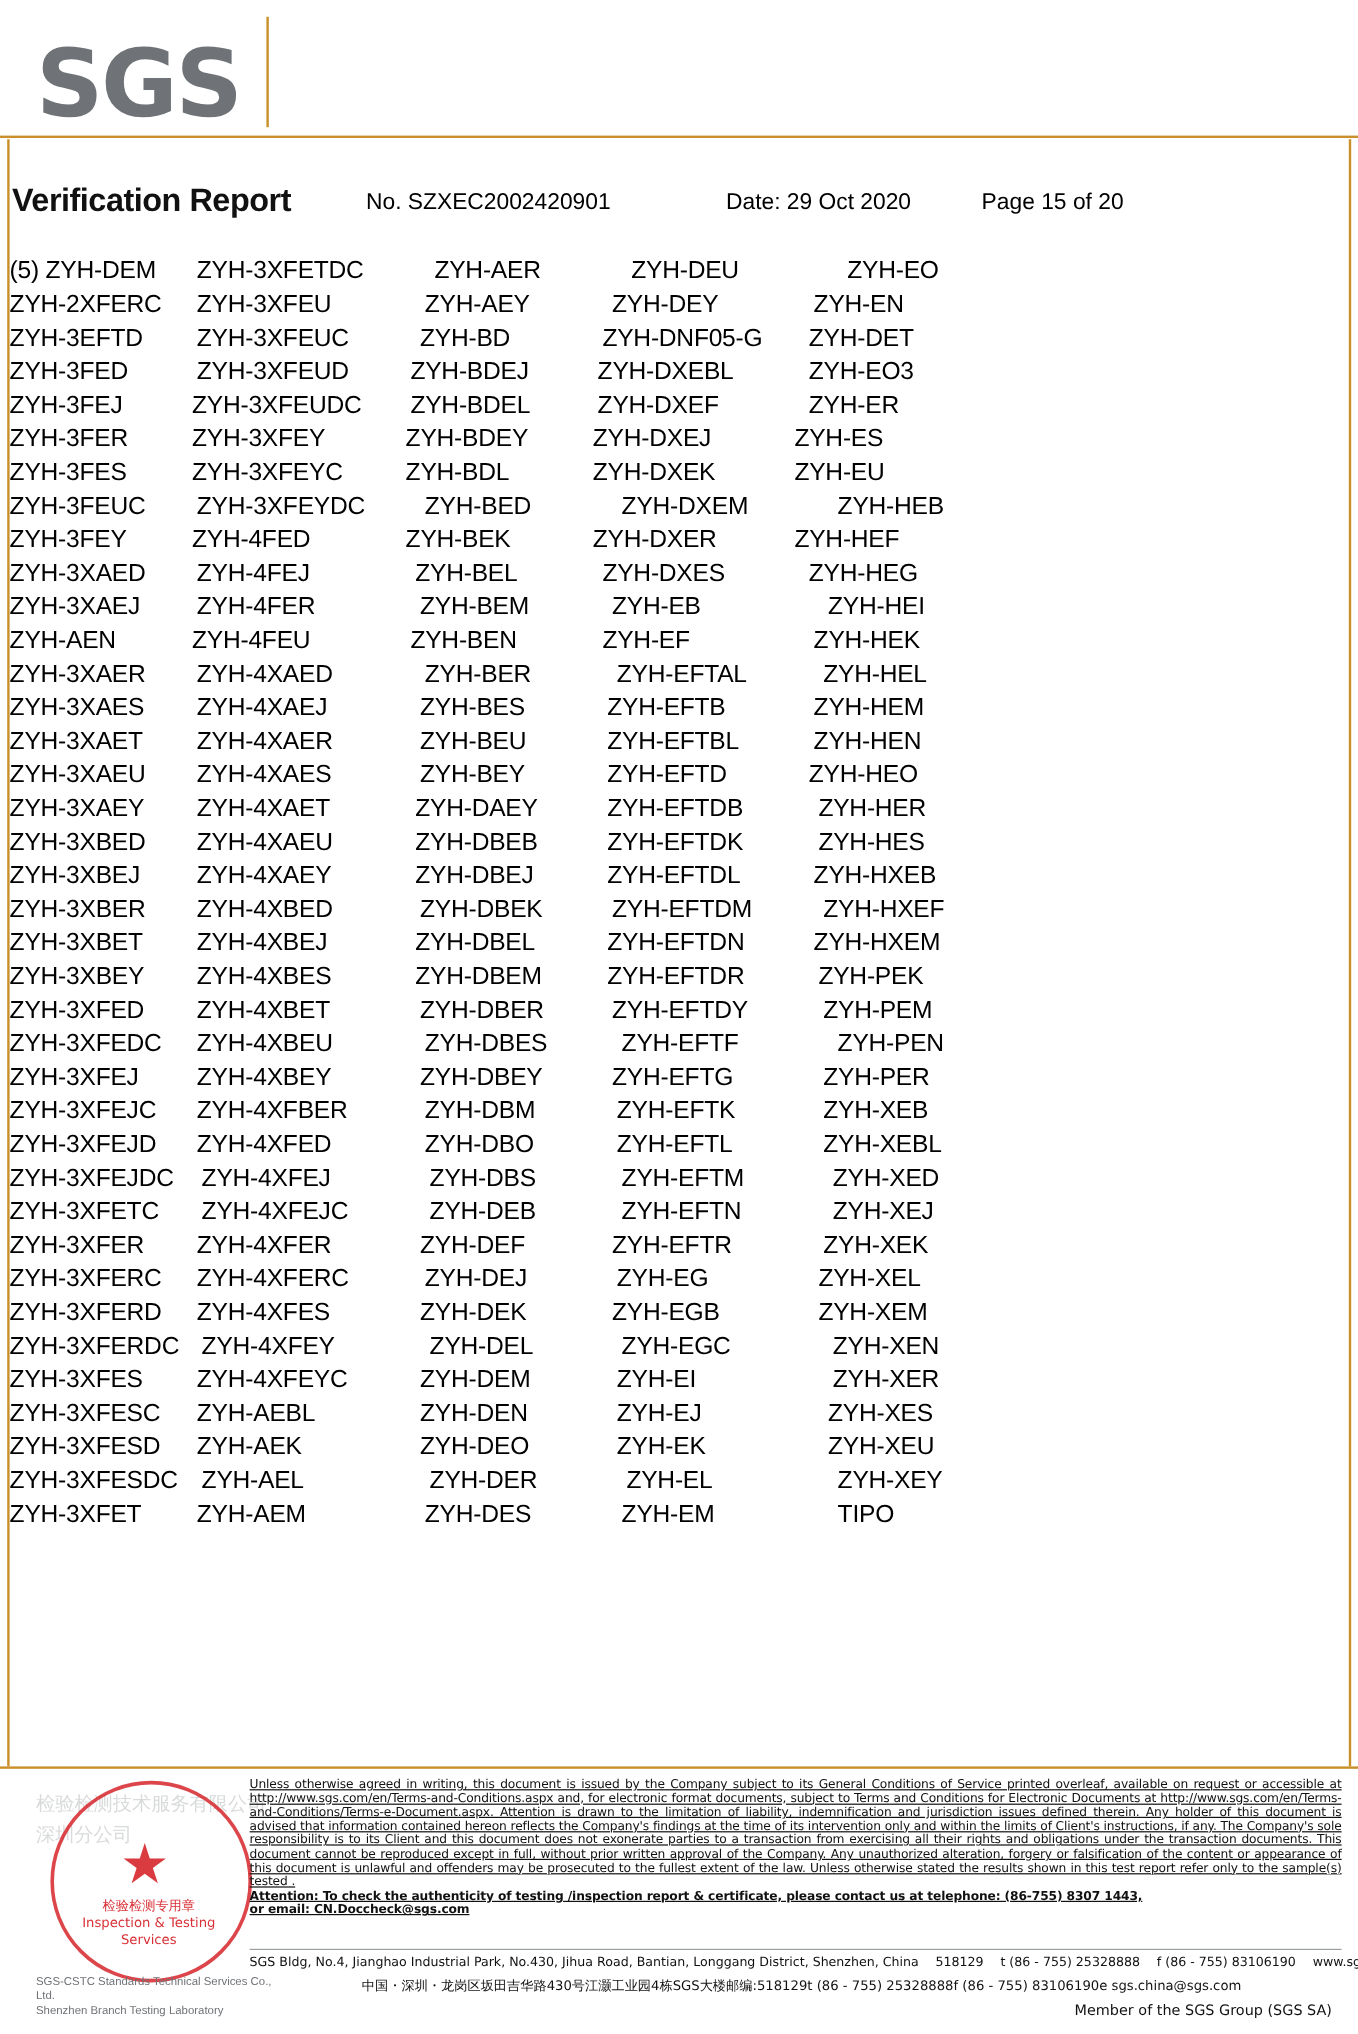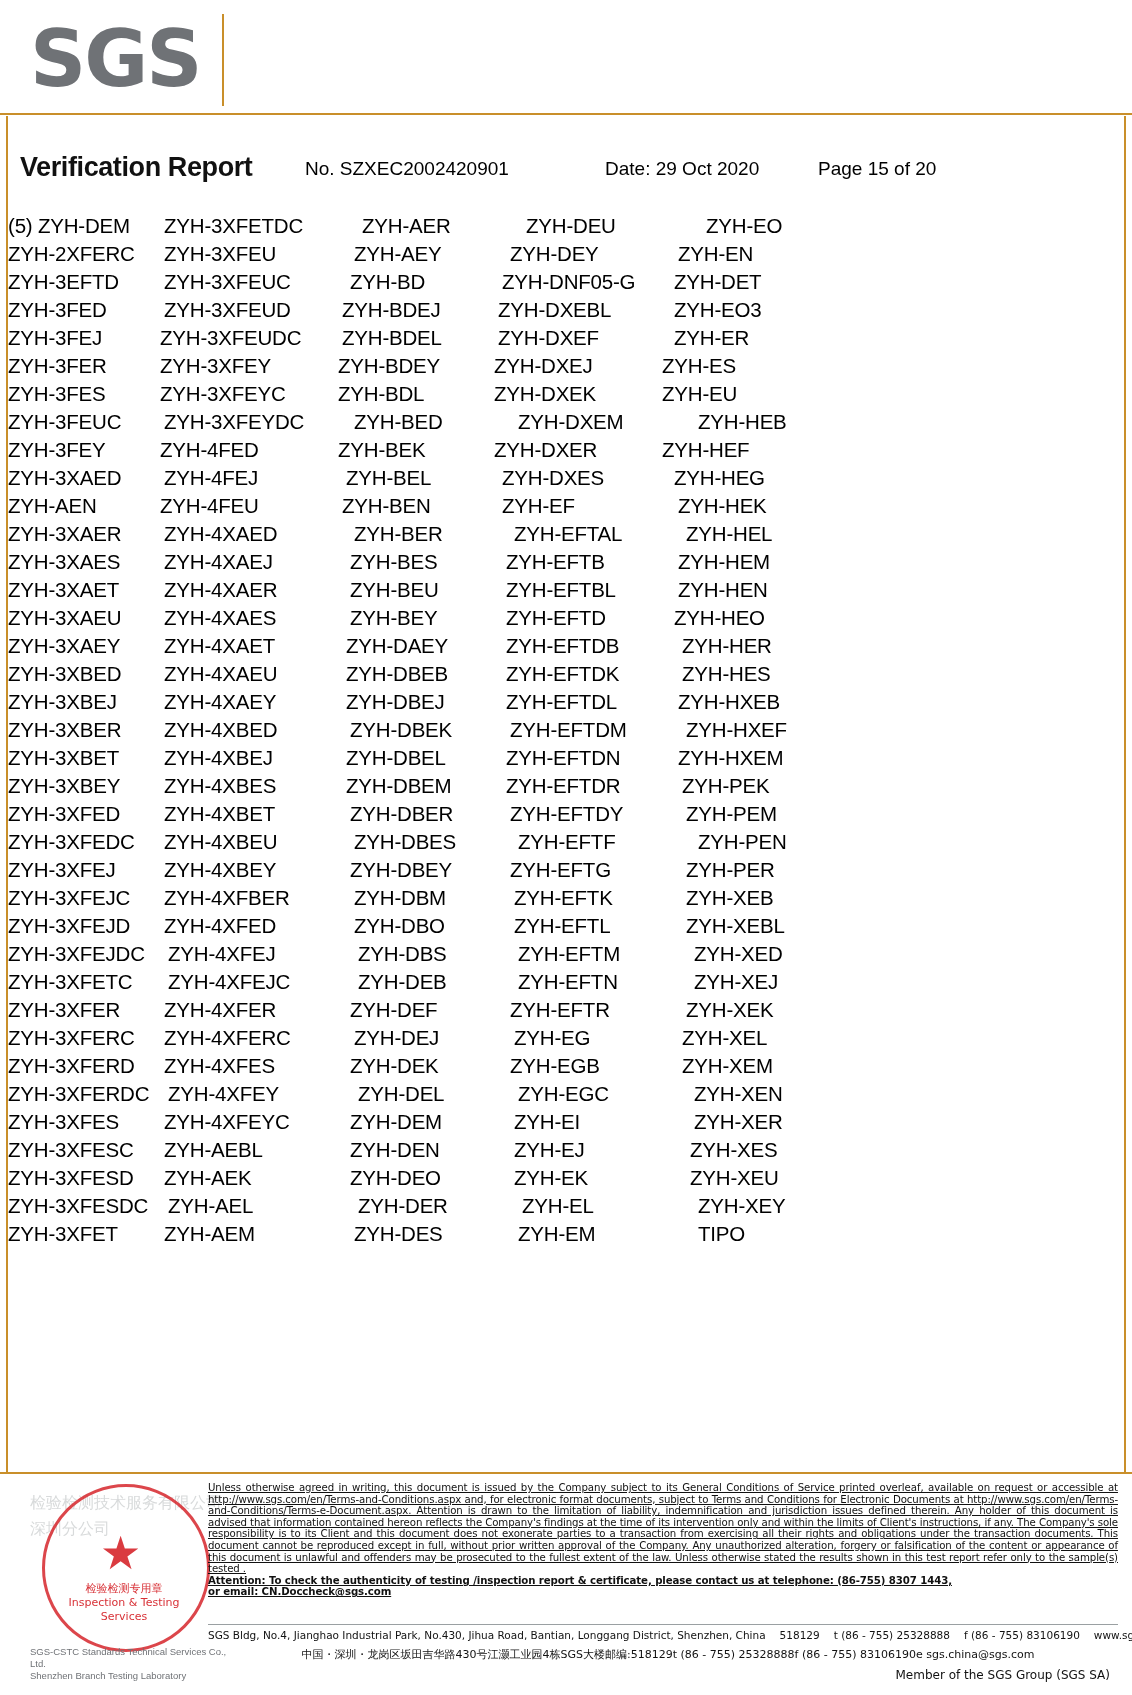--- a/index.html
+++ b/index.html
@@ -25,21 +25,21 @@
   
   .header {
     position: absolute;
     left: 0;
     top: 0;
     width: 1132px;
   }
   .sgs-logo {
     position: absolute;
     left: 30px;
-    top: 16px;
+    top: 28px;
     font-family: "DejaVu Sans", sans-serif;
     font-weight: bold;
     font-size: 78px;
     letter-spacing: -2px;
     color: #6f7276;
     line-height: 86px;
   }
   .logo-rule-v {
     position: absolute;
     left: 222px;
@@ -59,21 +59,21 @@
 
   .title-row {
     position: absolute;
     left: 0;
     top: 152px;
     width: 1132px;
     height: 34px;
   }
   .doc-title {
     position: absolute;
-    left: 20px;
+    left: 10px;
     top: 0px;
     font-size: 27px;
     font-weight: bold;
     letter-spacing: -0.4px;
     color: #111;
   }
   .doc-no {
     position: absolute;
     left: 305px;
     top: 6px;
@@ -303,20 +303,21 @@
     <div class="code-row"><span class="code-cell c0">(5) ZYH-DEM</span><span class="code-cell c1 p4">ZYH-3XFETDC</span><span class="code-cell c2 p20">ZYH-AER</span><span class="code-cell c3 p12">ZYH-DEU</span><span class="code-cell c4 p20">ZYH-EO</span></div>
     <div class="code-row"><span class="code-cell c0">ZYH-2XFERC</span><span class="code-cell c1 p4">ZYH-3XFEU</span><span class="code-cell c2 p12">ZYH-AEY</span><span class="code-cell c3 p4">ZYH-DEY</span><span class="code-cell c4 p8">ZYH-EN</span></div>
     <div class="code-row"><span class="code-cell c0">ZYH-3EFTD</span><span class="code-cell c1 p4">ZYH-3XFEUC</span><span class="code-cell c2 p8">ZYH-BD</span><span class="code-cell c3">ZYH-DNF05-G</span><span class="code-cell c4 p12">ZYH-DET</span></div>
     <div class="code-row"><span class="code-cell c0">ZYH-3FED</span><span class="code-cell c1 p4">ZYH-3XFEUD</span><span class="code-cell c2">ZYH-BDEJ</span><span class="code-cell c3 p4">ZYH-DXEBL</span><span class="code-cell c4 p16">ZYH-EO3</span></div>
     <div class="code-row"><span class="code-cell c0">ZYH-3FEJ</span><span class="code-cell c1">ZYH-3XFEUDC</span><span class="code-cell c2 p4">ZYH-BDEL</span><span class="code-cell c3 p4">ZYH-DXEF</span><span class="code-cell c4 p16">ZYH-ER</span></div>
     <div class="code-row"><span class="code-cell c0">ZYH-3FER</span><span class="code-cell c1">ZYH-3XFEY</span><span class="code-cell c2">ZYH-BDEY</span><span class="code-cell c3 p4">ZYH-DXEJ</span><span class="code-cell c4 p8">ZYH-ES</span></div>
     <div class="code-row"><span class="code-cell c0">ZYH-3FES</span><span class="code-cell c1">ZYH-3XFEYC</span><span class="code-cell c2">ZYH-BDL</span><span class="code-cell c3 p4">ZYH-DXEK</span><span class="code-cell c4 p8">ZYH-EU</span></div>
     <div class="code-row"><span class="code-cell c0">ZYH-3FEUC</span><span class="code-cell c1 p4">ZYH-3XFEYDC</span><span class="code-cell c2 p12">ZYH-BED</span><span class="code-cell c3 p12">ZYH-DXEM</span><span class="code-cell c4 p20">ZYH-HEB</span></div>
     <div class="code-row"><span class="code-cell c0">ZYH-3FEY</span><span class="code-cell c1">ZYH-4FED</span><span class="code-cell c2">ZYH-BEK</span><span class="code-cell c3 p4">ZYH-DXER</span><span class="code-cell c4 p8">ZYH-HEF</span></div>
     <div class="code-row"><span class="code-cell c0">ZYH-3XAED</span><span class="code-cell c1 p4">ZYH-4FEJ</span><span class="code-cell c2 p4">ZYH-BEL</span><span class="code-cell c3 p4">ZYH-DXES</span><span class="code-cell c4 p12">ZYH-HEG</span></div>
+    <div class="code-row"><span class="code-cell c0">ZYH-3XAEJ</span><span class="code-cell c1 p4">ZYH-4FER</span><span class="code-cell c2 p8">ZYH-BEM</span><span class="code-cell c3 p8">ZYH-EB</span><span class="code-cell c4 p20">ZYH-HEI</span></div>
     <div class="code-row"><span class="code-cell c0">ZYH-AEN</span><span class="code-cell c1">ZYH-4FEU</span><span class="code-cell c2 p4">ZYH-BEN</span><span class="code-cell c3 p8">ZYH-EF</span><span class="code-cell c4 p16">ZYH-HEK</span></div>
     <div class="code-row"><span class="code-cell c0">ZYH-3XAER</span><span class="code-cell c1 p4">ZYH-4XAED</span><span class="code-cell c2 p12">ZYH-BER</span><span class="code-cell c3 p8">ZYH-EFTAL</span><span class="code-cell c4 p12">ZYH-HEL</span></div>
     <div class="code-row"><span class="code-cell c0">ZYH-3XAES</span><span class="code-cell c1 p4">ZYH-4XAEJ</span><span class="code-cell c2 p8">ZYH-BES</span><span class="code-cell c3 p4">ZYH-EFTB</span><span class="code-cell c4 p12">ZYH-HEM</span></div>
     <div class="code-row"><span class="code-cell c0">ZYH-3XAET</span><span class="code-cell c1 p4">ZYH-4XAER</span><span class="code-cell c2 p8">ZYH-BEU</span><span class="code-cell c3 p4">ZYH-EFTBL</span><span class="code-cell c4 p12">ZYH-HEN</span></div>
     <div class="code-row"><span class="code-cell c0">ZYH-3XAEU</span><span class="code-cell c1 p4">ZYH-4XAES</span><span class="code-cell c2 p8">ZYH-BEY</span><span class="code-cell c3 p4">ZYH-EFTD</span><span class="code-cell c4 p8">ZYH-HEO</span></div>
     <div class="code-row"><span class="code-cell c0">ZYH-3XAEY</span><span class="code-cell c1 p4">ZYH-4XAET</span><span class="code-cell c2 p4">ZYH-DAEY</span><span class="code-cell c3 p8">ZYH-EFTDB</span><span class="code-cell c4 p16">ZYH-HER</span></div>
     <div class="code-row"><span class="code-cell c0">ZYH-3XBED</span><span class="code-cell c1 p4">ZYH-4XAEU</span><span class="code-cell c2 p4">ZYH-DBEB</span><span class="code-cell c3 p8">ZYH-EFTDK</span><span class="code-cell c4 p16">ZYH-HES</span></div>
     <div class="code-row"><span class="code-cell c0">ZYH-3XBEJ</span><span class="code-cell c1 p4">ZYH-4XAEY</span><span class="code-cell c2 p4">ZYH-DBEJ</span><span class="code-cell c3 p8">ZYH-EFTDL</span><span class="code-cell c4 p12">ZYH-HXEB</span></div>
     <div class="code-row"><span class="code-cell c0">ZYH-3XBER</span><span class="code-cell c1 p4">ZYH-4XBED</span><span class="code-cell c2 p8">ZYH-DBEK</span><span class="code-cell c3 p8">ZYH-EFTDM</span><span class="code-cell c4 p16">ZYH-HXEF</span></div>
     <div class="code-row"><span class="code-cell c0">ZYH-3XBET</span><span class="code-cell c1 p4">ZYH-4XBEJ</span><span class="code-cell c2 p4">ZYH-DBEL</span><span class="code-cell c3 p8">ZYH-EFTDN</span><span class="code-cell c4 p12">ZYH-HXEM</span></div>

